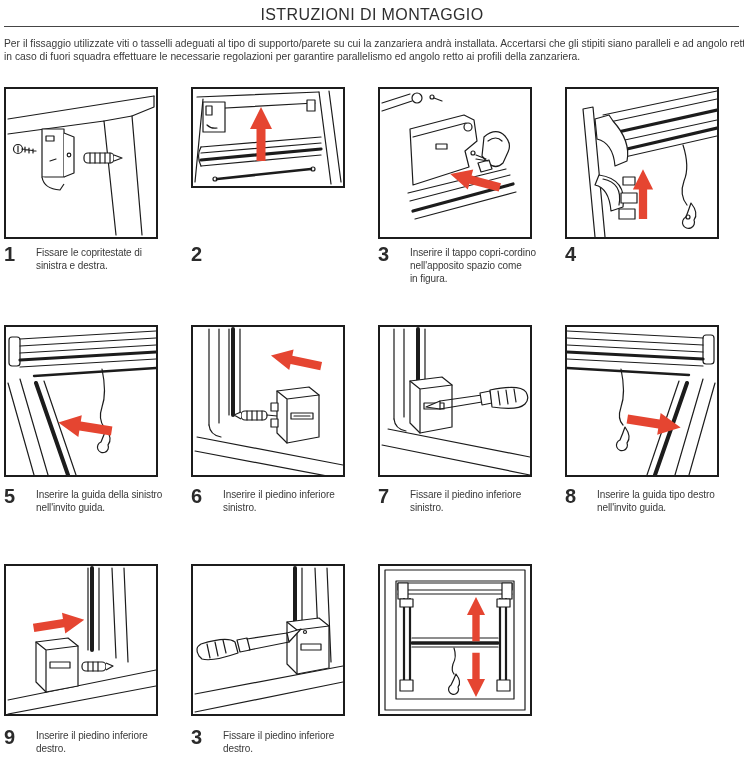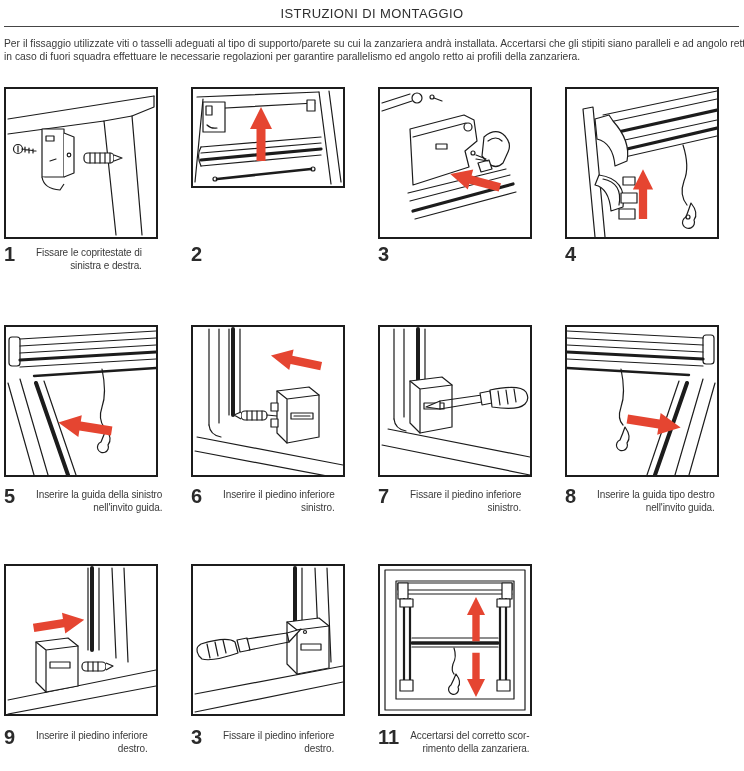--- a/index.html
+++ b/index.html
@@ -1,33 +1,33 @@
 <!DOCTYPE html>
 <html lang="it" style="--accent: #e54531; --line: #1c1c1c; --text: #3a3a3a;"><head>
 <meta charset="utf-8">
 <style>
   :root{ --accent:#e54531; --line:#1c1c1c; --text:#3a3a3a; }
   html,body{margin:0;padding:0;background:#fff;}
   .page{position:relative;width:744px;height:771px;background:#fff;overflow:hidden;
         font-family:"Liberation Sans",sans-serif;color:var(--text);}
   .title{position:absolute;top:6px;left:0;width:744px;text-align:center;
-         font-size:13px;font-weight:400;letter-spacing:.4px;color:#2e2e2e;}
+         font-size:16px;font-weight:400;letter-spacing:.4px;color:#2e2e2e;}
   .rule{position:absolute;top:26px;left:4px;width:735px;border-top:1px solid #454545;}
   .intro{position:absolute;top:37px;left:4px;width:737px;font-size:10.3px;
          line-height:13.4px;color:#3a3a3a;white-space:pre;}
   .row{position:absolute;left:4px;display:grid;grid-template-columns:repeat(4,154px);column-gap:33px;}
   .row1{top:87px}.row2{top:325px}.row3{top:564px}
   .cell{display:flex;flex-direction:column;}
   .figwrap{height:158px;} .row2 .figwrap{height:162px;} .row3 .figwrap{height:164px;}
   .figbox{box-sizing:border-box;border:2px solid var(--line);background:#fff;height:152px;}
   .figbox.short{height:101px;}
   .figbox svg{display:block;width:100%;height:100%;}
   .cap{display:flex;align-items:flex-start;gap:11px;}
   .num{font-size:20px;font-weight:700;color:#2b2b2b;line-height:19px;min-width:21px;}
-  .txt{font-size:10px;line-height:12.8px;color:#3a3a3a;white-space:pre;padding-top:2px;letter-spacing:-0.1px;text-align:right;}
+  .txt{font-size:10px;line-height:12.8px;color:#3a3a3a;white-space:pre;padding-top:2px;letter-spacing:-0.1px;}
   
   .s{stroke:var(--line);stroke-width:1.2;fill:none;stroke-linecap:round;stroke-linejoin:round;}
   .t{stroke-width:3.2;}
   .sw{fill:#fff;stroke:var(--line);stroke-width:1.2;stroke-linejoin:round;}
   .a{fill:var(--accent);stroke:none;}
 </style>
 </head>
 <body>
 
 <svg width="0" height="0" style="position:absolute" aria-hidden="true">
@@ -135,20 +135,23 @@
               <path class="sw" d="M98,74 l11,-3 l3,9 l-11,3 z"></path>
               <circle class="s" cx="93" cy="64" r="2"></circle>
               <path class="s" d="M96,66 l10,4 M96,70 l12,2"></path>
             </g>
             <use href="#arr" class="a" transform="translate(96,92) rotate(195) scale(0.95)"></use>
           </svg>
         </div>
       </div>
       <div class="cap">
         <span class="num">3</span>
+        <span class="txt">Inserire il tappo copri-cordino
+nell'apposito spazio come
+in figura.</span>
       </div>
     </div>
 
     <div class="cell">
       <div class="figwrap">
         <div class="figbox">
           <svg viewBox="0 0 150 148">
             <path class="s" d="M16,20 L28,148 M26,18 L38,148 M16,20 L26,18"></path>
             <g>
               <path class="s" d="M36,26 L150,2 M38,34 L150,10"></path>
@@ -408,20 +411,15 @@
             </g>
             <g>
               <path class="s" d="M74,82 q3,9 -1,16 q-2,7 1,10"></path>
               <path class="sw" d="M76,108 q6,8 2,13 a5,5 0 1 1 -7,-2 q3,-6 5,-11 z"></path>
             </g>
             <use href="#arr" class="a" transform="translate(96,54) rotate(-90) scale(0.82)"></use>
             <use href="#arr" class="a" transform="translate(96,108) rotate(90) scale(0.82)"></use>
           </svg>
         </div>
       </div>
-      <div class="cap">
-        <span class="num">11</span>
-        <span class="txt">Accertarsi del corretto scor-
-rimento della zanzariera.</span>
-      </div>
     </div>
   </div>
 </div>
 
 </body></html>

